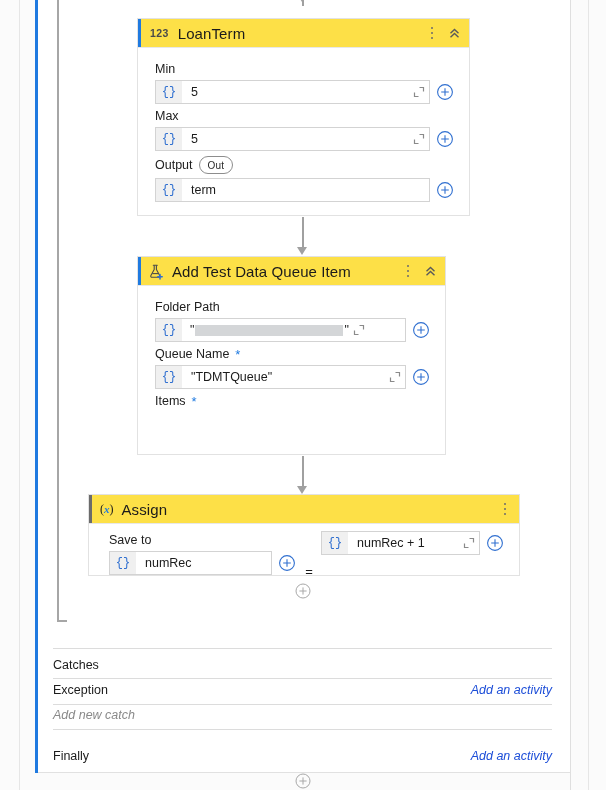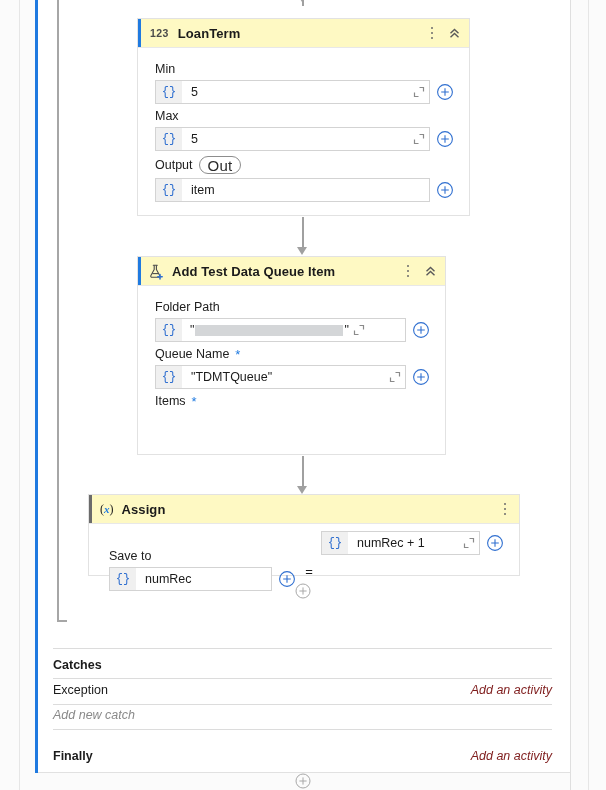--- a/index.html
+++ b/index.html
@@ -32,29 +32,29 @@
     border-top:8px solid #a0a0a0;
   }
 
   
   .card {
     position:absolute; background:#ffffff;
     border:1px solid #e2e2e2;
     box-sizing:border-box;
   }
   .card-head {
-    position:relative; height:28px; background:#fef9c3;
+    position:relative; height:28px; background:#fde047;
     border-bottom:1px solid #e8e8e8;
     display:flex; align-items:center;
   }
   .card-head .head-accent {
     position:absolute; left:0; top:0; width:3px; height:28px; background:#1f7ae0;
   }
   .card-title {
-    font-size:13px; color:#1b1b1b; font-weight:700; letter-spacing:.1px;
+    font-size:15px; color:#1b1b1b; font-weight:400; letter-spacing:.1px;
     white-space:nowrap;
   }
   .head-icon-123 {
     font-size:10.5px; font-weight:700; color:#4a4a4a; letter-spacing:.4px;
     font-family:"Liberation Sans", sans-serif; margin-left:12px; margin-right:9px;
   }
   .head-icon-flask { margin-left:10px; margin-right:8px; display:flex; align-items:center; }
   .head-icon-x {
     margin-left:11px; margin-right:8px; font-size:12px; color:#1b1b1b;
     font-family:"Liberation Serif", serif; letter-spacing:0;
@@ -70,21 +70,21 @@
 
   
   .field-label {
     font-size:12.5px; color:#202020; margin:5px 0 4px 0;
     display:flex; align-items:center; gap:6px;
   }
   .req-star { color:#1f7ae0; font-size:13px; line-height:1; }
   .out-pill {
     display:inline-flex; align-items:center; justify-content:center;
     height:16px; padding:0 8px; border:1px solid #8d8d8d; border-radius:9px;
-    font-size:15px; color:#2b2b2b; letter-spacing:.2px;
+    font-size:10px; color:#2b2b2b; letter-spacing:.2px;
   }
 
   .field-row { display:flex; align-items:center; gap:5px; }
   .field-box {
     flex:1; height:24px; display:flex; align-items:center;
     border:1px solid #d3d3d3; background:#ffffff; box-sizing:border-box; position:relative;
   }
   .braces {
     width:26px; min-width:26px; height:22px; background:#f0f0f0;
     display:flex; align-items:center; justify-content:center;
@@ -98,24 +98,24 @@
   .redacted-bar { display:inline-block; width:148px; height:11px; background:#d4d6d8; }
   .expand-corner { width:20px; min-width:20px; display:flex; align-items:center; justify-content:center; }
   .plus-btn {
     width:20px; height:20px; min-width:20px;
     display:flex; align-items:center; justify-content:center;
   }
   .eq-sign { font-size:13px; color:#1b1b1b; margin:0 7px; }
 
   
   .section-rule { position:absolute; height:1px; background:#dcdcdc; }
-  .sect-label { position:absolute; font-size:12.5px; color:#1b1b1b; font-weight:700; }
+  .sect-label { position:absolute; font-size:12.5px; color:#1b1b1b; font-weight:400; }
   .sect-text  { position:absolute; font-size:12.5px; color:#1b1b1b; }
   .sect-hint  { position:absolute; font-size:12.5px; color:#8a8a8a; font-style:italic; }
-  .sect-action{ position:absolute; font-size:12.5px; color:#7f1d1d; font-style:italic; }
+  .sect-action{ position:absolute; font-size:12.5px; color:#1d4ed8; font-style:italic; }
 
   .plus-circle-standalone { position:absolute; width:16px; height:16px; }
 </style>
 </head>
 <body>
 
 <div id="root">
 
   <div class="outer-rail-left"></div>
   <div class="outer-rail-right"></div>
@@ -197,21 +197,21 @@
         </div>
       </div>
 
       <div class="field-label">
         <span>Output</span>
         <span class="out-pill">Out</span>
       </div>
       <div class="field-row">
         <div class="field-box">
           <div class="braces">{}</div>
-          <div class="field-val">item</div>
+          <div class="field-val">term</div>
         </div>
         <div class="plus-btn">
           <svg width="18" height="18" viewBox="0 0 18 18">
             <circle cx="9" cy="9" r="7.4" fill="none" stroke="#2f6fd0" stroke-width="1.1"></circle>
             <path d="M9 5.2 L9 12.8 M5.2 9 L12.8 9" stroke="#2f6fd0" stroke-width="1.1"></path>
           </svg>
         </div>
       </div>
 
     </div>
@@ -321,21 +321,21 @@
         <div class="kebab">
           <span></span>
             <span></span>
             <span></span>
         </div>
       </div>
     </div>
     <div class="card-body" style="padding:7px 14px 10px 20px;">
       <div style="display:flex; align-items:flex-start;">
         <div style="width:188px;">
-          <div class="field-label" style="margin-top:18px;align-items:flex-end;">
+          <div class="field-label" style="margin-top:2px;align-items:flex-end;">
             <span>Save to</span>
           </div>
           <div class="field-row">
             <div class="field-box">
               <div class="braces">{}</div>
               <div class="field-val">numRec</div>
             </div>
             <div class="plus-btn">
               <svg width="18" height="18" viewBox="0 0 18 18">
                 <circle cx="9" cy="9" r="7.4" fill="none" stroke="#2f6fd0" stroke-width="1.1"></circle>

